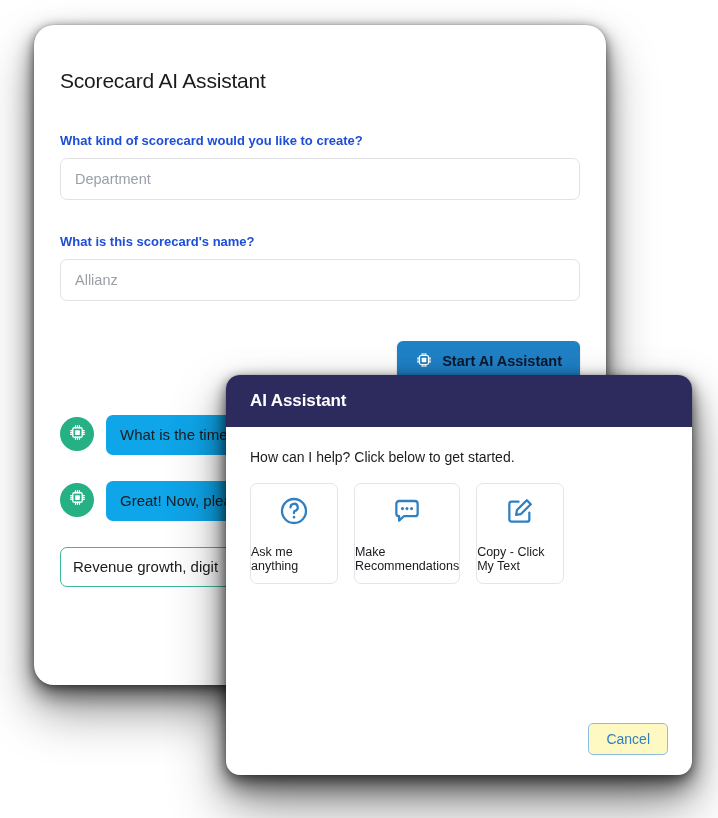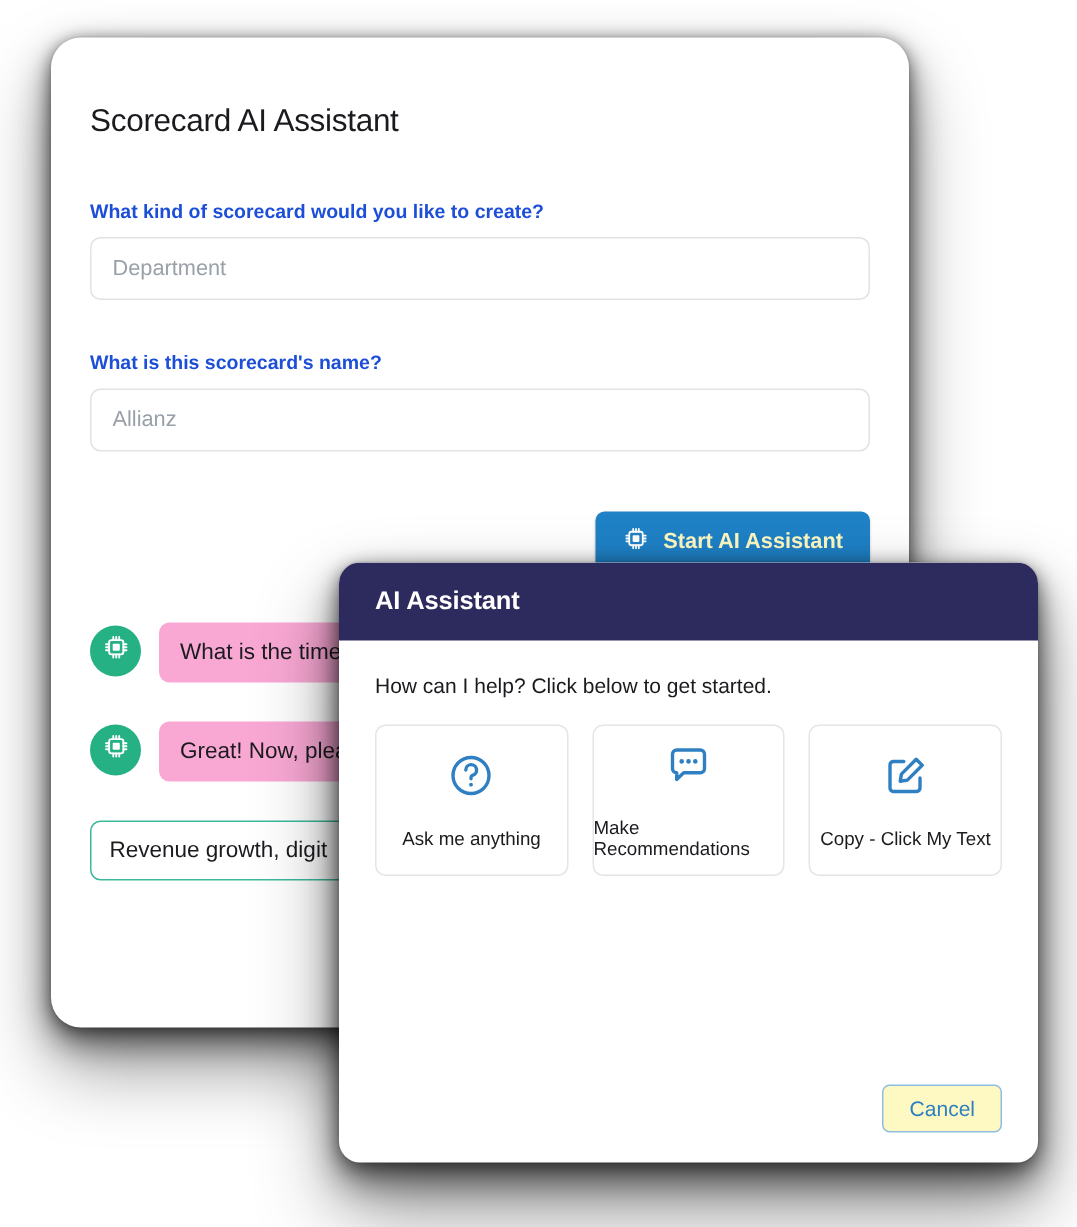--- a/index.html
+++ b/index.html
@@ -81,21 +81,21 @@
 
   .btn-primary {
     display: inline-flex;
     align-items: center;
     gap: 9px;
     height: 40px;
     padding: 0 18px;
     border: none;
     border-radius: 6px;
     background: #1f81c6;
-    color: #fef9c3;
+    color: #0f172a;
     font-size: 14.5px;
     font-weight: bold;
     font-family: inherit;
     cursor: pointer;
     box-shadow: 0 1px 2px rgba(0,0,0,0.18);
   }
   .btn-primary .chip-ic { display: block; }
 
   
   .chat-area { padding: 34px 26px 0 26px; }
@@ -113,21 +113,21 @@
     height: 34px;
     border-radius: 50%;
     background: #25b184;
     display: flex;
     align-items: center;
     justify-content: center;
     margin-top: 2px;
   }
 
   .bubble {
-    background: #f9a8d4;
+    background: #0ea5e9;
     border-radius: 7px;
     padding: 9px 14px;
     font-size: 15px;
     color: #1b1b1f;
     line-height: 1.45;
     max-width: 430px;
   }
 
   .answer-input {
     display: block;
@@ -185,21 +185,21 @@
   }
 
   .modal-prompt {
     font-size: 14px;
     color: #1b1b1f;
     margin: 0 0 18px 0;
   }
 
   .option-grid {
     display: grid;
-    grid-template-columns: 1fr 1fr 1fr;
+    grid-template-columns: 1fr 1fr 1fr 1fr;
     gap: 16px;
   }
 
   .option-card {
     border: 1px solid #e3e5e9;
     border-radius: 7px;
     background: #ffffff;
     height: 101px;
     display: flex;
     flex-direction: column;

